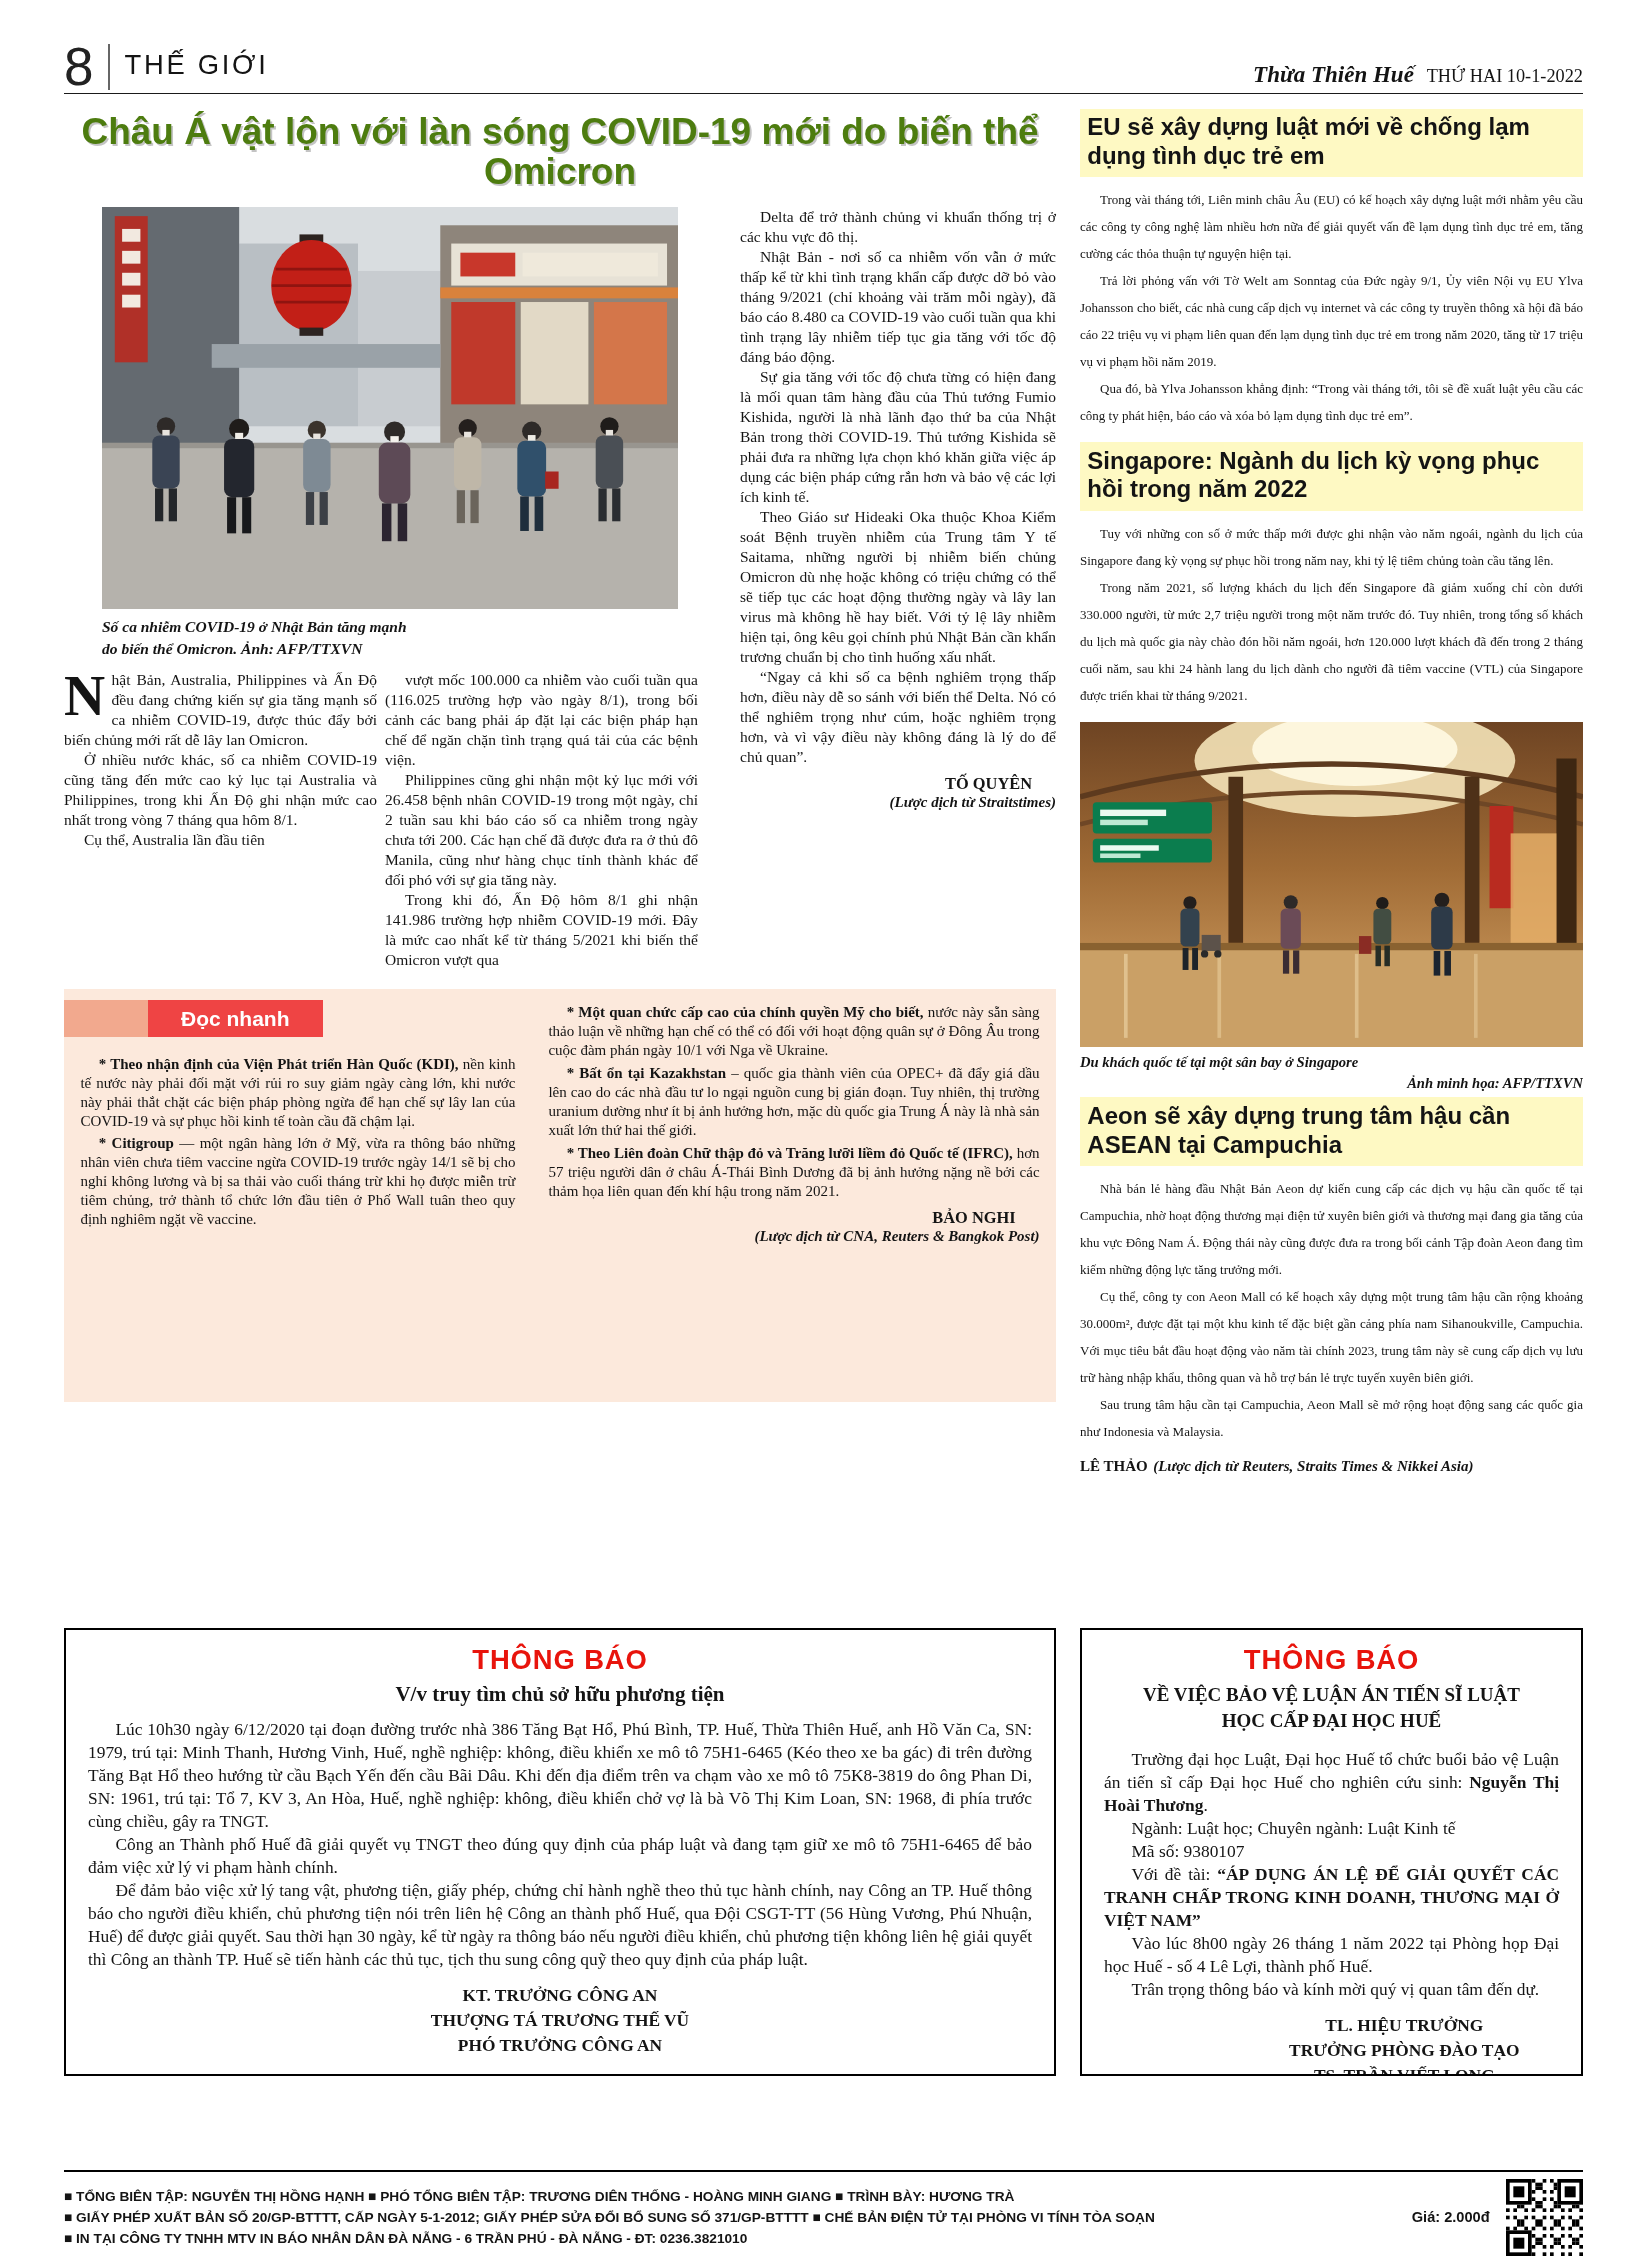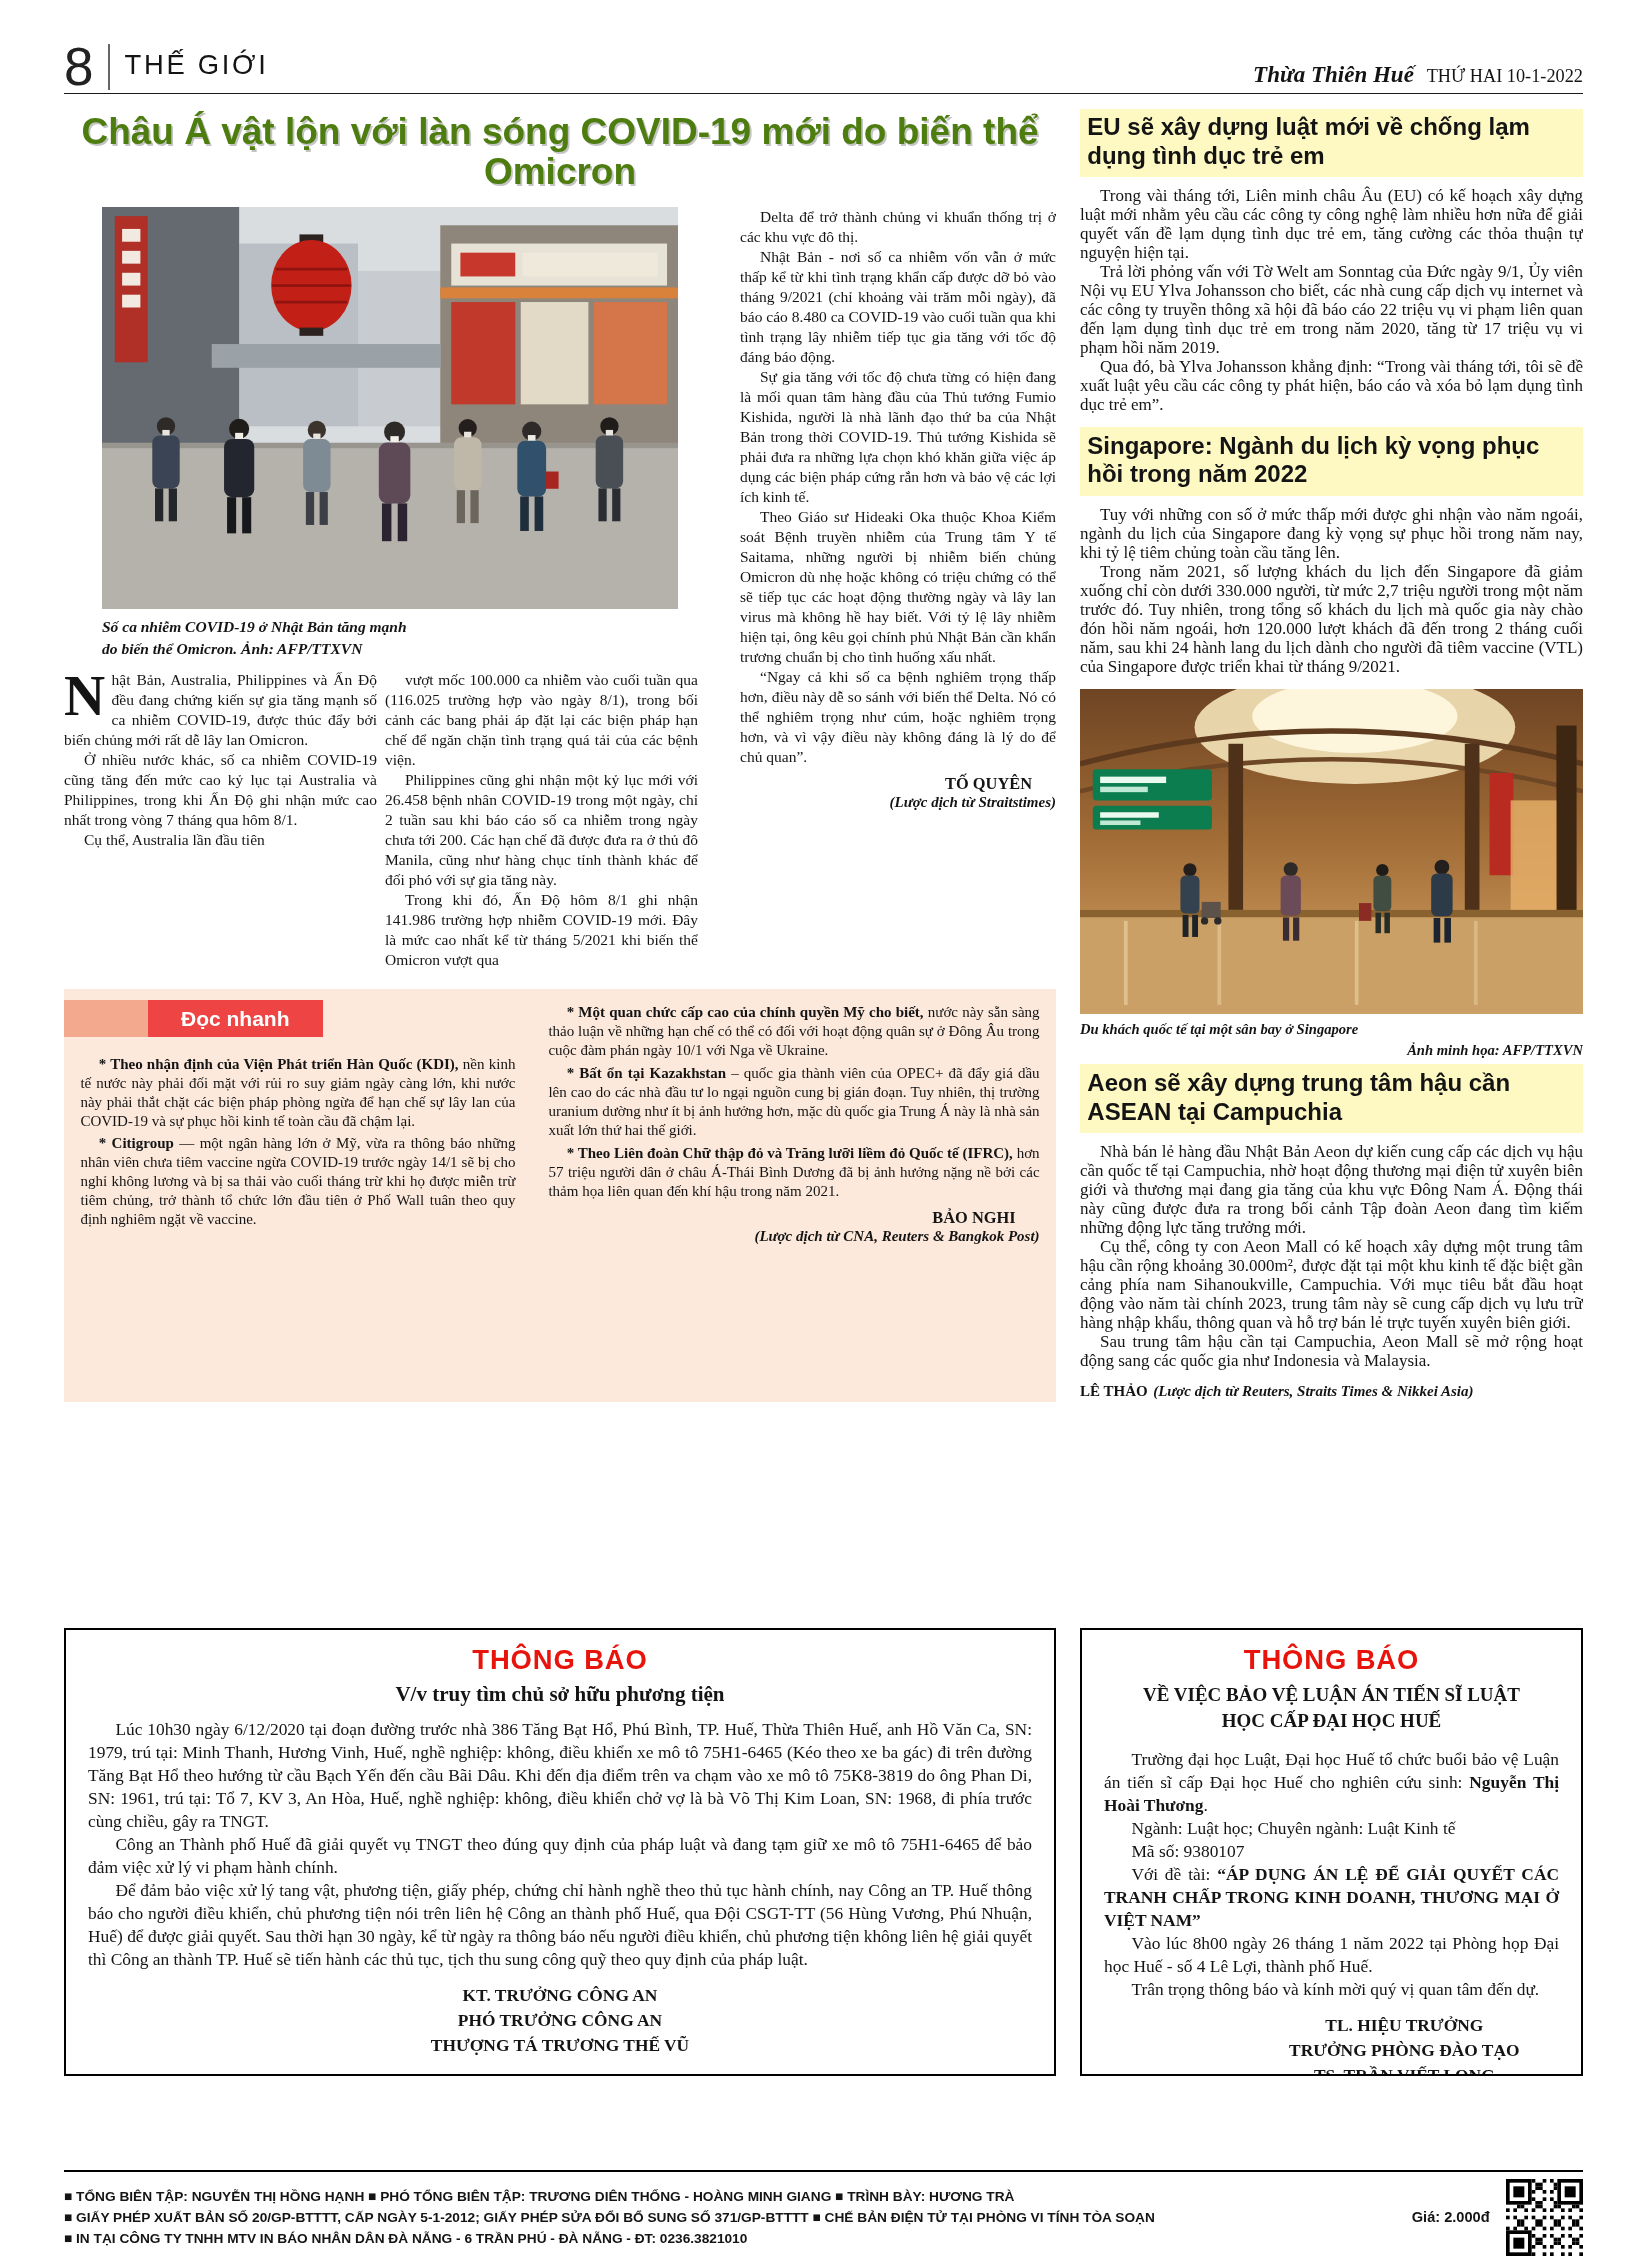--- a/index.html
+++ b/index.html
@@ -54,21 +54,21 @@
             font-weight:bold; font-size:21px; line-height:37px; padding:0 33px; }
   .dn-cols { display:flex; gap:33px; }
   .dn-col1 { width:435px; flex:none; padding-top:53px; }
   .dn-col2 { flex:1; min-width:0; padding-top:1.8px; }
   .dn-item { font-size:15px; line-height:19px; text-align:justify; text-indent:18.3px; margin-bottom:3.7px; }
 
   
   .rc-title { background:#fef9c3; font-family:"Liberation Sans","DejaVu Sans",sans-serif;
               font-size:24px; line-height:1.2; padding:4.6px 7.3px 6.4px; margin-bottom:9.1px; font-weight:bold; }
   .rc-body { margin-bottom:12.8px; }
-  .rc-body .para { font-size:17px; line-height:19px; }
+  .rc-body .para { font-size:13px; line-height:27px; }
   .photo2 { width:100%; height:325px; background:#7a4a28; overflow:hidden; margin-bottom:5.5px; }
   .cap2 { font-size:14.6px; font-weight:bold; font-style:italic; line-height:1.45; margin-bottom:3px; }
   .cap2-left { display:block; }
   .cap2-right { display:block; text-align:right; }
   .rc-byline { font-size:15px; margin-top:3.7px; }
   .rc-byline b { margin-right:5.5px; }
   .rc-byline i { font-weight:bold; }
 
   
   .notices { display:flex; gap:24px; margin-top:20px; height:448px; }
@@ -354,22 +354,22 @@
     <section class="notice notice-left">
       <h3 class="notice-title">THÔNG BÁO</h3>
       <h4 class="notice-sub">V/v truy tìm chủ sở hữu phương tiện</h4>
       <div class="notice-body">
           <p class="npara">Lúc 10h30 ngày 6/12/2020 tại đoạn đường trước nhà 386 Tăng Bạt Hổ, Phú Bình, TP. Huế, Thừa Thiên Huế, anh Hồ Văn Ca, SN: 1979, trú tại: Minh Thanh, Hương Vinh, Huế, nghề nghiệp: không, điều khiển xe mô tô 75H1-6465 (Kéo theo xe ba gác) đi trên đường Tăng Bạt Hổ theo hướng từ cầu Bạch Yến đến cầu Bãi Dâu. Khi đến địa điểm trên va chạm vào xe mô tô 75K8-3819 do ông Phan Di, SN: 1961, trú tại: Tổ 7, KV 3, An Hòa, Huế, nghề nghiệp: không, điều khiển chở vợ là bà Võ Thị Kim Loan, SN: 1968, đi phía trước cùng chiều, gây ra TNGT.</p>
           <p class="npara">Công an Thành phố Huế đã giải quyết vụ TNGT theo đúng quy định của pháp luật và đang tạm giữ xe mô tô 75H1-6465 để bảo đảm việc xử lý vi phạm hành chính.</p>
           <p class="npara">Để đảm bảo việc xử lý tang vật, phương tiện, giấy phép, chứng chỉ hành nghề theo thủ tục hành chính, nay Công an TP. Huế thông báo cho người điều khiển, chủ phương tiện nói trên liên hệ Công an thành phố Huế, qua Đội CSGT-TT (56 Hùng Vương, Phú Nhuận, Huế) để được giải quyết. Sau thời hạn 30 ngày, kể từ ngày ra thông báo nếu người điều khiển, chủ phương tiện không liên hệ giải quyết thì Công an thành TP. Huế sẽ tiến hành các thủ tục, tịch thu sung công quỹ theo quy định của pháp luật.</p>
         </div>
       <div class="sig">
           <p class="sig-line">KT. TRƯỞNG CÔNG AN</p>
+          <p class="sig-line">THƯỢNG TÁ TRƯƠNG THẾ VŨ</p>
           <p class="sig-line">PHÓ TRƯỞNG CÔNG AN</p>
-          <p class="sig-line">THƯỢNG TÁ TRƯƠNG THẾ VŨ</p>
         </div>
     </section>
 
     <section class="notice notice-right">
       <h3 class="notice-title">THÔNG BÁO</h3>
       <h4 class="notice-sub2">VỀ VIỆC BẢO VỆ LUẬN ÁN TIẾN SĨ LUẬT HỌC CẤP ĐẠI HỌC HUẾ</h4>
       <div class="notice-body2">
           <p class="npara2">Trường đại học Luật, Đại học Huế tổ chức buổi bảo vệ Luận án tiến sĩ cấp Đại học Huế cho nghiên cứu sinh: <b>Nguyễn Thị Hoài Thương</b>.</p>
           <p class="npara2">Ngành: Luật học; Chuyên ngành: Luật Kinh tế</p>
           <p class="npara2">Mã số: 9380107</p>

